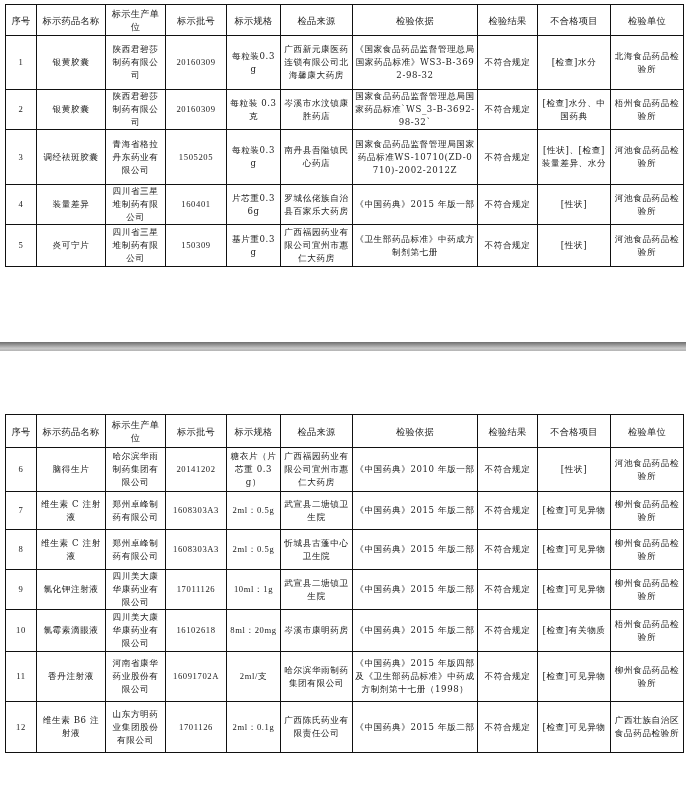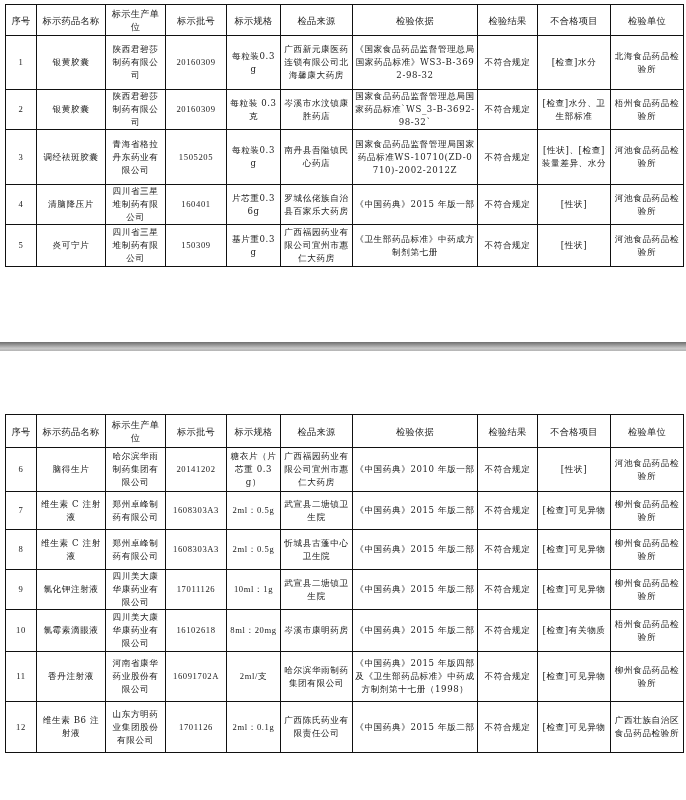--- a/index.html
+++ b/index.html
@@ -63,38 +63,38 @@
     </tr>
     <tr style="height:40px">
       <td class="num">2</td>
       <td>银黄胶囊</td>
       <td>陕西君碧莎制药有限公司</td>
       <td class="num">20160309</td>
       <td>每粒装 0.3克</td>
       <td>岑溪市水汶镇康胜药店</td>
       <td>国家食品药品监督管理总局国家药品标准`WS_3-B-3692-98-32`</td>
       <td>不符合规定</td>
-      <td>[检查]水分、卫生部标准</td>
+      <td>[检查]水分、中国药典</td>
       <td>梧州食品药品检验所</td>
     </tr>
     <tr style="height:55px">
       <td class="num">3</td>
       <td>调经祛斑胶囊</td>
       <td>青海省格拉丹东药业有限公司</td>
       <td class="num">1505205</td>
       <td>每粒装0.3g</td>
       <td>南丹县吾隘镇民心药店</td>
       <td>国家食品药品监督管理局国家药品标准WS-10710(ZD-0710)-2002-2012Z</td>
       <td>不符合规定</td>
       <td>[性状]、[检查]装量差异、水分</td>
       <td>河池食品药品检验所</td>
     </tr>
     <tr style="height:40px">
       <td class="num">4</td>
-      <td>清脑降压片</td>
+      <td>装量差异</td>
       <td>四川省三星堆制药有限公司</td>
       <td class="num">160401</td>
       <td>片芯重0.36g</td>
       <td>罗城仫佬族自治县百家乐大药房</td>
       <td>《中国药典》2015 年版一部</td>
       <td>不符合规定</td>
       <td>[性状]</td>
       <td>河池食品药品检验所</td>
     </tr>
     <tr style="height:42px">

